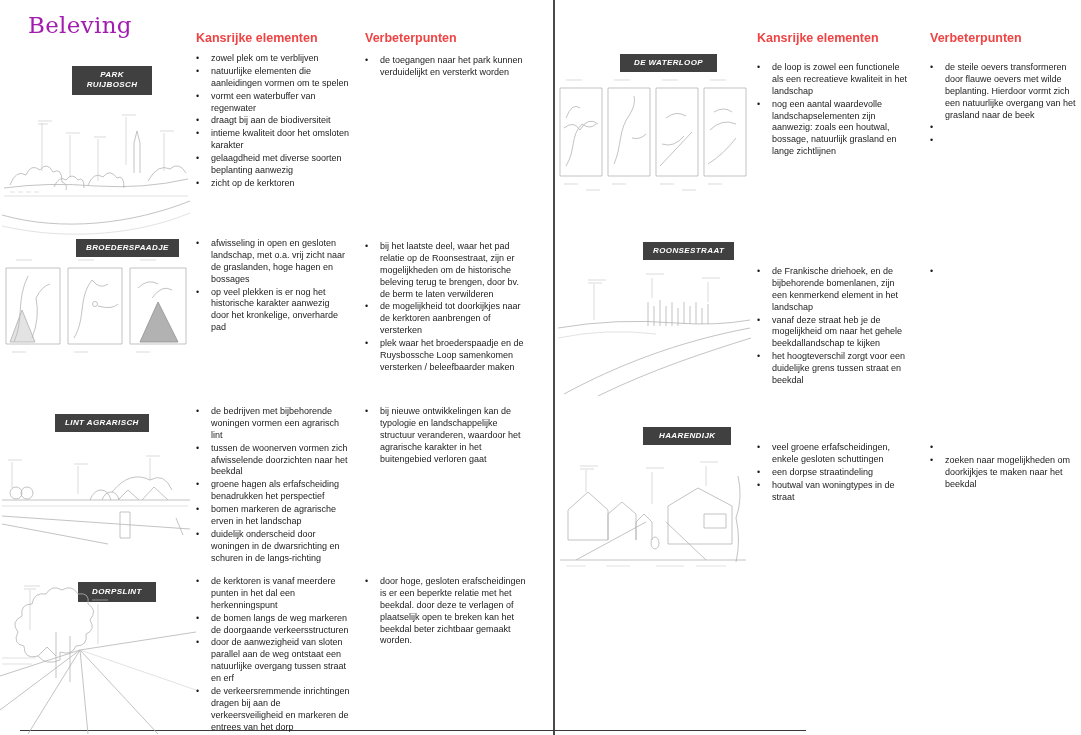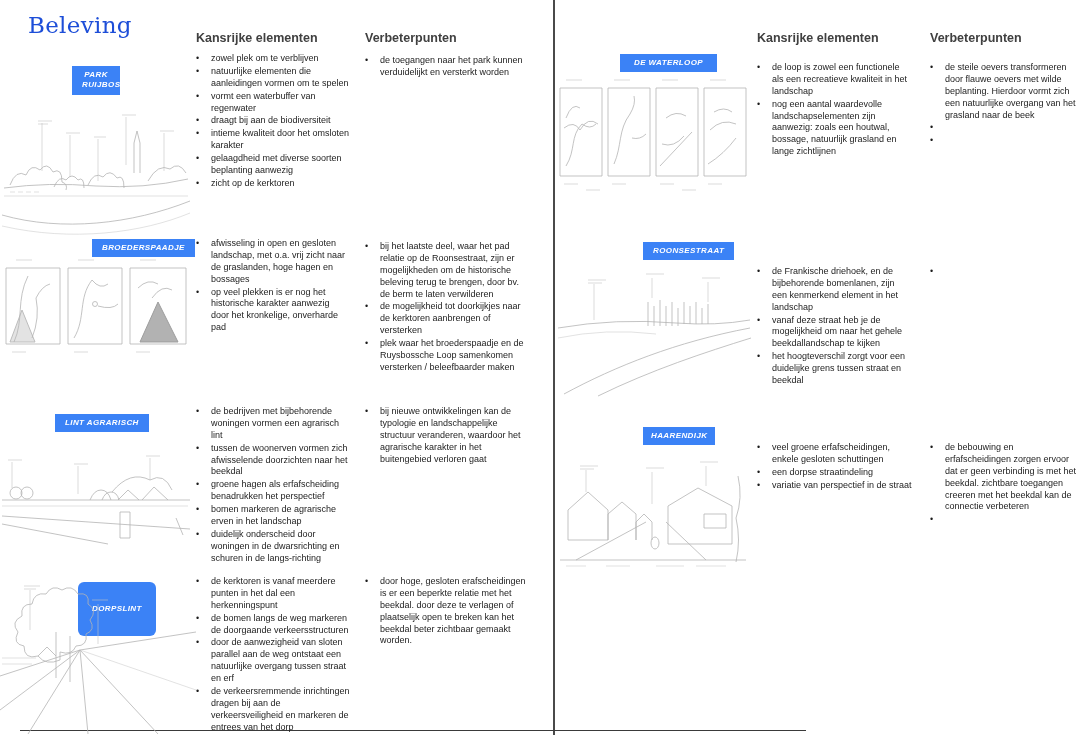--- a/index.html
+++ b/index.html
@@ -3,25 +3,25 @@
 <meta charset="utf-8">
 <style>
   html,body{margin:0;padding:0;background:#fff;}
   #canvas{
     position:relative;width:1081px;height:735px;background:#ffffff;
     font-family:"Liberation Sans",sans-serif;color:#1c1c1c;overflow:hidden;
   }
   .abs{position:absolute;}
   .doc-title{
     font-family:"DejaVu Serif","Liberation Serif",serif;
-    font-size:23px;line-height:1.55;color:#1d4ed8;letter-spacing:.3px;
+    font-size:23px;line-height:1.55;color:#a21caf;letter-spacing:.3px;
   }
-  .col-header{font-size:12.5px;font-weight:bold;color:#404040;}
+  .col-header{font-size:12.5px;font-weight:bold;color:#ef4444;}
   .gold-label{
-    background:#3b82f6;color:#fff;font-size:8px;font-weight:bold;font-style:italic;
+    background:#404040;color:#fff;font-size:8px;font-weight:bold;font-style:italic;
     text-transform:uppercase;text-align:center;letter-spacing:.4px;
     padding:4px 10px;line-height:1.3;box-sizing:border-box;
   }
   ul.bullets{list-style:none;margin:0;padding:0;font-size:9px;line-height:1.32;}
   ul.bullets li{display:flex;margin:0 0 1px 0;}
   ul.bullets .marker{flex:0 0 15px;font-size:9px;}
   ul.bullets .btext{flex:1 1 auto;}
   .divider-v{width:1.5px;background:#4a4a4a;}
   .rule-b{height:1px;background:#3a3a3a;}
   svg.sk{overflow:visible;}
@@ -42,21 +42,21 @@
   <div class="abs divider-v" style="left:553px;top:0;height:735px;"></div>
   <div class="abs rule-b" style="left:20px;top:730px;width:786px;"></div>
 
   <div class="abs doc-title" style="left:28px;top:8px;">
     <div>Beleving</div>
   </div>
 
   <div class="abs col-header" style="left:196px;top:31px;">Kansrijke elementen</div>
   <div class="abs col-header" style="left:365px;top:31px;">Verbeterpunten</div>
 
-  <div class="abs gold-label" style="left:72px;top:66px;width:48px;">PARK RUIJBOSCH</div>
+  <div class="abs gold-label" style="left:72px;top:66px;width:80px;">PARK RUIJBOSCH</div>
   <svg class="abs sk" style="left:2px;top:95px;" width="188" height="145" viewBox="0 0 188 145">
     <line class="tick" x1="40" y1="28" x2="40" y2="76"></line>
       <line class="tick" x1="36" y1="26" x2="50" y2="26"></line>
       <line class="tick" x1="36" y1="29" x2="46" y2="29"></line>
     <line class="tick" x1="68" y1="40" x2="68" y2="82"></line>
       <line class="tick" x1="64" y1="38" x2="78" y2="38"></line>
     <line class="tick" x1="96" y1="44" x2="96" y2="86"></line>
       <line class="tick" x1="92" y1="42" x2="104" y2="42"></line>
     <line class="tick" x1="124" y1="22" x2="124" y2="70"></line>
       <line class="tick" x1="120" y1="20" x2="134" y2="20"></line>
@@ -103,21 +103,21 @@
         <span class="btext">zicht op de kerktoren</span>
       </li>
     </ul>
   <ul class="abs bullets" style="left:365px;top:55px;width:162px;">
       <li>
         <span class="marker">•</span>
         <span class="btext">de toegangen naar het park kunnen verduidelijkt en versterkt worden</span>
       </li>
     </ul>
 
-  <div class="abs gold-label" style="left:76px;top:239px;margin-left:16px;">BROEDERSPAADJE</div>
+  <div class="abs gold-label" style="left:76px;top:239px;">BROEDERSPAADJE</div>
   <svg class="abs sk" style="left:2px;top:258px;" width="188" height="102" viewBox="0 0 188 102">
     <rect x="4" y="10" width="54" height="76"></rect>
     <rect x="66" y="10" width="54" height="76"></rect>
     <rect x="128" y="10" width="56" height="76"></rect>
     <line class="tick" x1="14" y1="2" x2="30" y2="2"></line>
       <line class="tick" x1="76" y1="2" x2="92" y2="2"></line>
       <line class="tick" x1="138" y1="2" x2="154" y2="2"></line>
     <line class="tick" x1="10" y1="94" x2="24" y2="94"></line>
       <line class="tick" x1="72" y1="94" x2="86" y2="94"></line>
       <line class="tick" x1="134" y1="94" x2="148" y2="94"></line>
@@ -197,21 +197,21 @@
         <span class="btext">duidelijk onderscheid door woningen in de dwarsrichting en schuren in de langs-richting</span>
       </li>
     </ul>
   <ul class="abs bullets" style="left:365px;top:406px;width:162px;">
       <li>
         <span class="marker">•</span>
         <span class="btext">bij nieuwe ontwikkelingen kan de typologie en landschappelijke structuur veranderen, waardoor het agrarische karakter in het buitengebied verloren gaat</span>
       </li>
     </ul>
 
-  <div class="abs gold-label" style="left:78px;top:582px;padding:22px 14px;border-radius:6px;">DORPSLINT</div>
+  <div class="abs gold-label" style="left:78px;top:582px;padding:5px 14px;">DORPSLINT</div>
   <svg class="abs sk" style="left:0px;top:572px;" width="196" height="162" viewBox="0 0 196 162">
     <line class="tick" x1="30" y1="18" x2="30" y2="58"></line>
       <line class="tick" x1="24" y1="14" x2="40" y2="14"></line>
       <line class="tick" x1="24" y1="17" x2="36" y2="17"></line>
     <line class="tick" x1="98" y1="32" x2="98" y2="72"></line>
       <line class="tick" x1="92" y1="28" x2="108" y2="28"></line>
     <path d="M60,88 q-14,6 -22,-4 q-14,4 -14,-10 q-12,-2 -6,-14 q-8,-10 4,-16 q-2,-12 10,-12 q2,-12 14,-10 q6,-10 16,-4 q10,-6 16,4 q12,-2 10,10 q10,6 2,16 q6,10 -4,14 q2,12 -10,12 q-4,10 -16,6 z"></path>
     <path d="M80,78 L196,60"></path>
     <path d="M80,78 L0,104"></path>
     <path d="M80,78 L0,138"></path>
@@ -335,21 +335,21 @@
         <span class="marker">•</span>
         <span class="btext">het hoogteverschil zorgt voor een duidelijke grens tussen straat en beekdal</span>
       </li>
     </ul>
   <ul class="abs bullets" style="left:930px;top:266px;width:150px;">
       <li>
         <span class="marker">•</span>
       </li>
     </ul>
 
-  <div class="abs gold-label" style="left:643px;top:427px;padding:4px 8px;">HAARENDIJK</div>
+  <div class="abs gold-label" style="left:643px;top:427px;padding:4px 16px;">HAARENDIJK</div>
   <svg class="abs sk" style="left:556px;top:448px;" width="196" height="132" viewBox="0 0 196 132">
     <line class="tick" x1="30" y1="22" x2="30" y2="44"></line>
       <line class="tick" x1="24" y1="18" x2="42" y2="18"></line>
       <line class="tick" x1="24" y1="21" x2="38" y2="21"></line>
     <line class="tick" x1="96" y1="24" x2="96" y2="56"></line>
       <line class="tick" x1="90" y1="20" x2="108" y2="20"></line>
     <line class="tick" x1="150" y1="18" x2="150" y2="38"></line>
       <line class="tick" x1="144" y1="14" x2="162" y2="14"></line>
     <path d="M4,112 H190"></path>
     <polyline points="12,92 12,62 32,44 52,62 52,92 12,92"></polyline>
@@ -366,26 +366,26 @@
       <li>
         <span class="marker">•</span>
         <span class="btext">veel groene erfafscheidingen, enkele gesloten schuttingen</span>
       </li>
       <li>
         <span class="marker">•</span>
         <span class="btext">een dorpse straatindeling</span>
       </li>
       <li>
         <span class="marker">•</span>
-        <span class="btext">variatie van perspectief in de straat</span>
+        <span class="btext">houtwal van woningtypes in de straat</span>
       </li>
     </ul>
   <ul class="abs bullets" style="left:930px;top:442px;width:150px;">
       <li>
         <span class="marker">•</span>
-        <span class="btext">de bebouwing en erfafscheidingen zorgen ervoor dat er geen verbinding is met het beekdal. zichtbare toegangen creeren met het beekdal kan de connectie verbeteren</span>
-      </li>
-      <li>
-        <span class="marker">•</span>
+      </li>
+      <li>
+        <span class="marker">•</span>
+        <span class="btext">zoeken naar mogelijkheden om doorkijkjes te maken naar het beekdal</span>
       </li>
     </ul>
 
 </div>
 
 </body></html>

